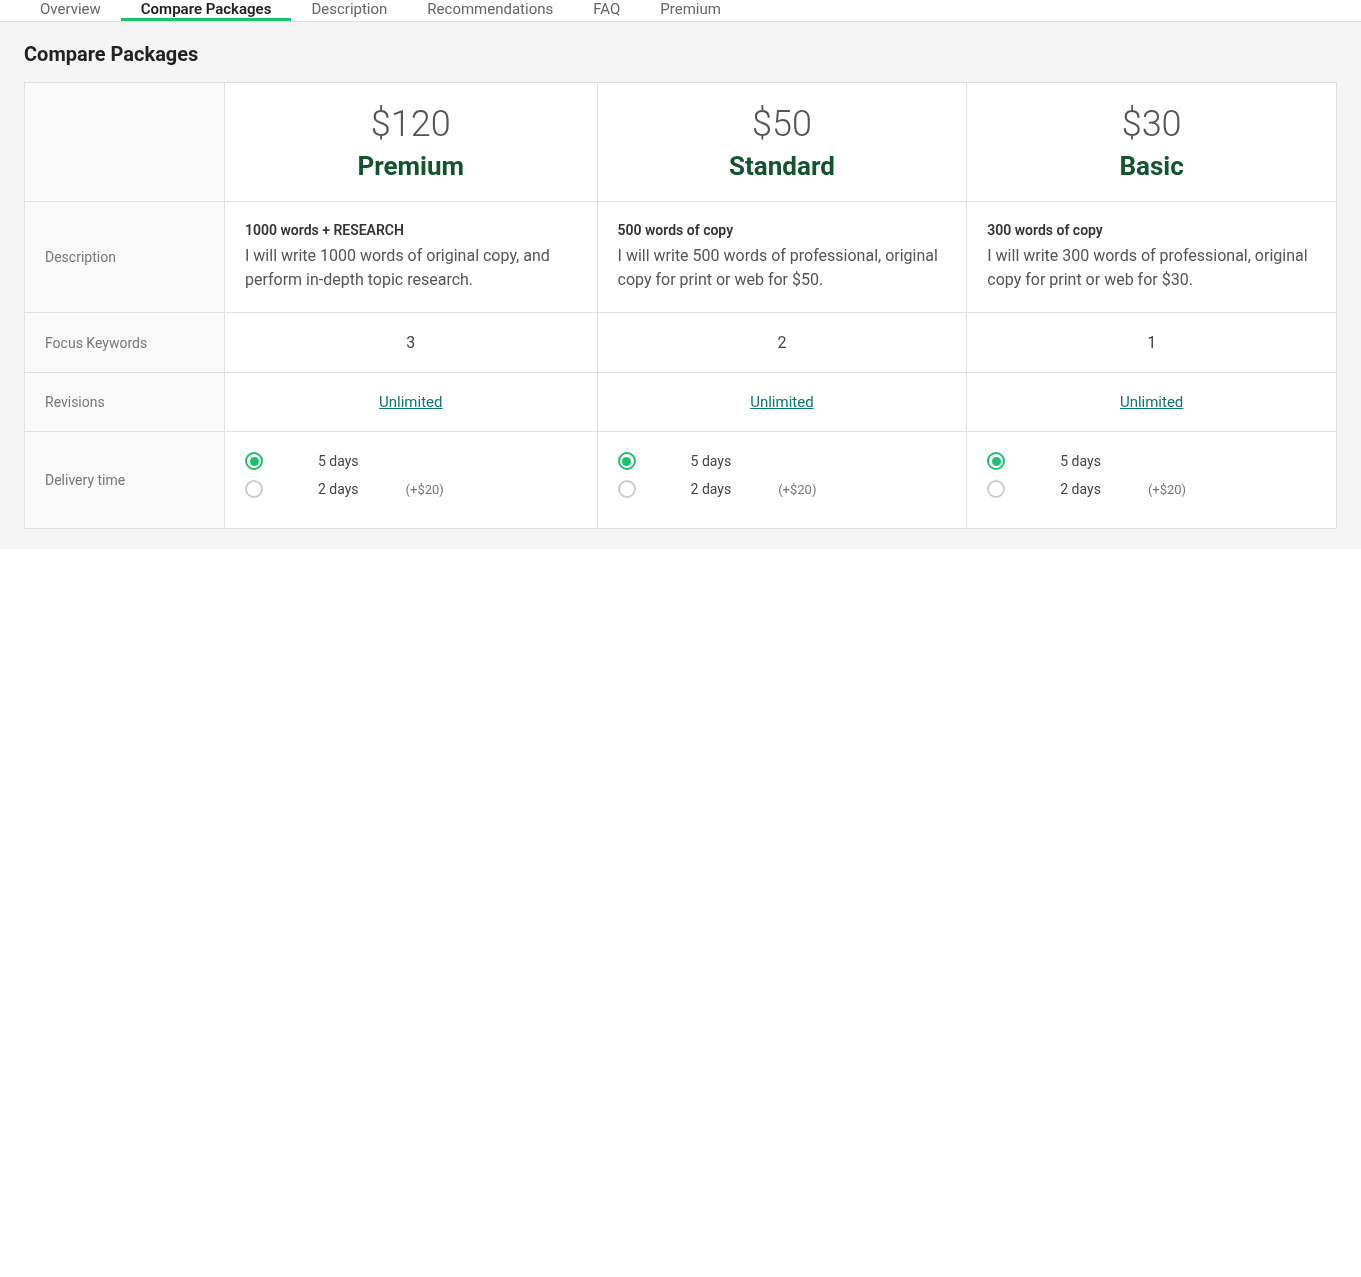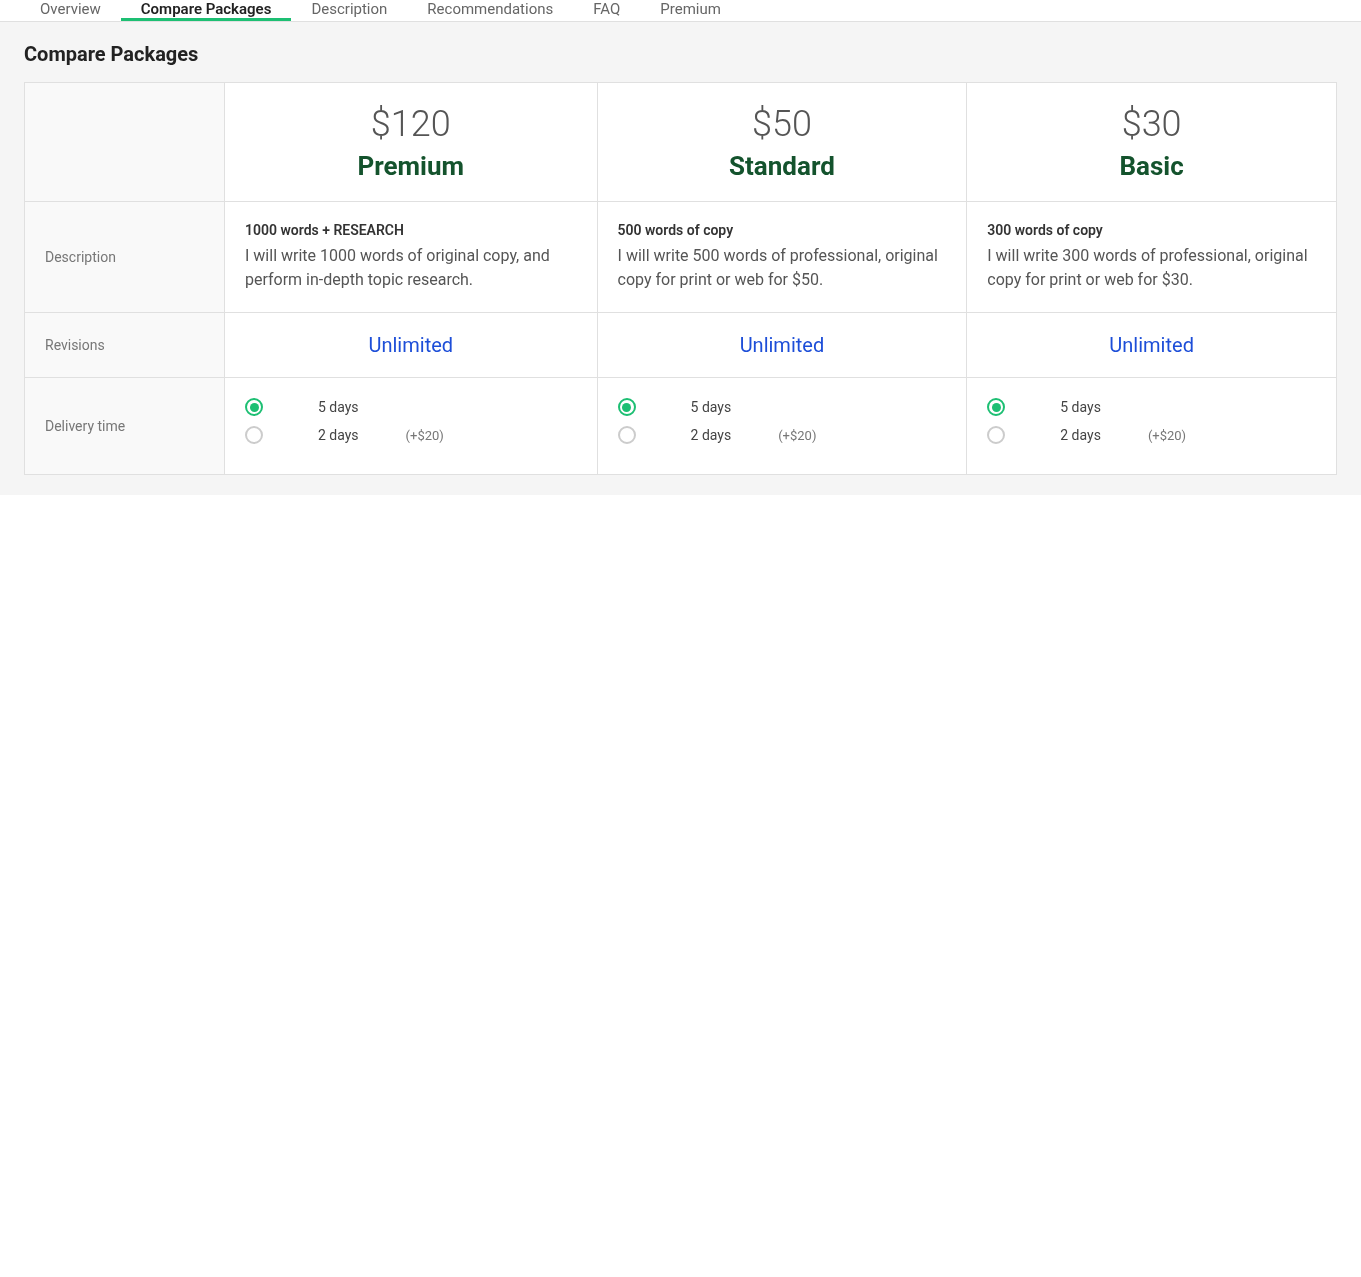--- a/index.html
+++ b/index.html
@@ -97,23 +97,24 @@
       font-size: 20px;
     }
 
     .number-val {
       font-size: 16px;
       color: #444;
       text-align: center;
     }
 
     .unlimited-val {
-      font-size: 20px;
-      color: #1d4ed8;
+      font-size: 15px;
+      color: #0f766e;
       text-align: center;
+      text-decoration: underline;
     }
 
     .delivery-cell {
       vertical-align: top;
     }
 
     .radio-option {
       display: flex;
       align-items: center;
       margin-bottom: 10px;
@@ -205,20 +206,32 @@
           <div class="desc-title">500 words of copy</div>
           <div class="desc-body">I will write 500 words of professional, original copy for print or web for $50.</div>
         </td>
         <td>
           <div class="desc-title">300 words of copy</div>
           <div class="desc-body">I will write 300 words of professional, original copy for print or web for $30.</div>
         </td>
       </tr>
 
 
+      <tr>
+        <td class="row-label">Focus Keywords</td>
+        <td class="cell-center">
+          <span class="number-val">3</span>
+        </td>
+        <td class="cell-center">
+          <span class="number-val">2</span>
+        </td>
+        <td class="cell-center">
+          <span class="number-val">1</span>
+        </td>
+      </tr>
 
       <tr>
         <td class="row-label">Revisions</td>
         <td class="cell-center">
           <span class="unlimited-val">Unlimited</span>
         </td>
         <td class="cell-center">
           <span class="unlimited-val">Unlimited</span>
         </td>
         <td class="cell-center">

